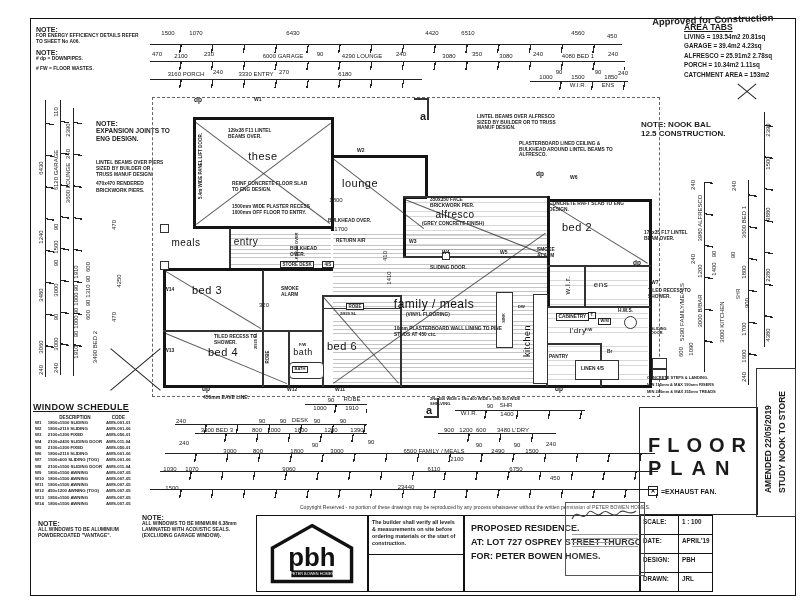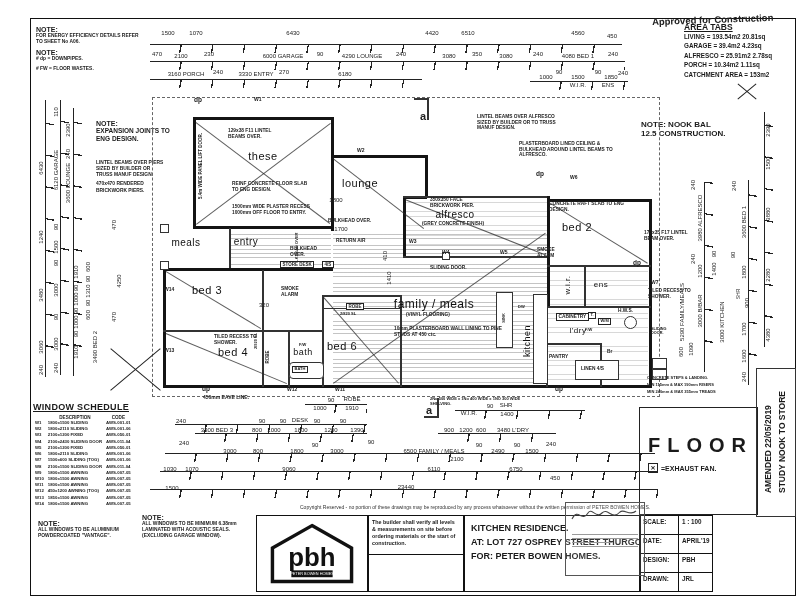--- a/index.html
+++ b/index.html
@@ -402,21 +402,21 @@
       <span class="anno" style="left: 555px; top: 385px; font-size: 6.5px;">dp</span>
       <span class="anno" style="left: 420px; top: 110px; font-size: 11px;">a</span>
       <span class="anno" style="left: 426px; top: 404px; font-size: 11px;">a</span>
       <span class="room" style="left: 263px; top: 156px; font-size: 11px; transform: translate(-50%, -50%);">these</span>
       <span class="room" style="left: 360px; top: 183px; font-size: 11px; transform: translate(-50%, -50%);">lounge</span>
       <span class="room" style="left: 455px; top: 214px; font-size: 10px; transform: translate(-50%, -50%); text-align: right;">alfresco</span>
       <span class="room" style="left: 577px; top: 227px; font-size: 11px; transform: translate(-50%, -50%);">bed 2</span>
       <span class="room" style="left: 186px; top: 242px; font-size: 10px; transform: translate(-50%, -50%);">meals</span>
       <span class="room" style="left: 246px; top: 241px; font-size: 10px; transform: translate(-50%, -50%);">entry</span>
       <span class="room" style="left: 207px; top: 290px; font-size: 11px; transform: translate(-50%, -50%);">bed 3</span>
-      <span class="room" style="left: 223px; top: 352px; font-size: 11px; transform: translate(-50%, -50%); margin-left: 10px;">bed 4</span>
+      <span class="room" style="left: 223px; top: 352px; font-size: 11px; transform: translate(-50%, -50%);">bed 4</span>
       <span class="room" style="left: 342px; top: 346px; font-size: 11px; transform: translate(-50%, -50%);">bed 6</span>
       <span class="room" style="left: 303px; top: 352px; font-size: 9px; transform: translate(-50%, -50%);">bath</span>
       <span class="room" style="left: 434px; top: 304px; font-size: 12px; transform: translate(-50%, -50%);">family / meals</span>
       <span class="room" style="left: 527px; top: 341px; font-size: 9px; transform: translate(-50%, -50%) rotate(-90deg);">kitchen</span>
       <span class="room" style="left: 567px; top: 285px; font-size: 8px; transform: translate(-50%, -50%) rotate(-90deg);">w.i.r.</span>
       <span class="room" style="left: 601px; top: 284px; font-size: 8px; transform: translate(-50%, -50%);">ens</span>
       <span class="room" style="left: 578px; top: 330px; font-size: 8px; transform: translate(-50%, -50%);">l'dry</span>
     </div>
 
   <div id="wsched">
@@ -506,20 +506,21 @@
     <div class="note-h">NOTE:</div>
     <div class="note-b">ALL WINDOWS TO BE ALUMINIUM POWDERCOATED "VANTAGE".</div>
   </div>
   <div class="noteblk" style="left:142px;top:514px;width:100px;">
     <div class="note-h">NOTE:</div>
     <div class="note-b">ALL WINDOWS TO BE MINIMUM 6.38mm LAMINATED WITH ACOUSTIC SEALS. (EXCLUDING GARAGE WINDOW).</div>
   </div>
 
   <div id="fptitle">
     <div class="l1">FLOOR</div>
+    <div class="l2">PLAN</div>
     <div class="leg">
       <span class="fanicon">✕</span>
       <span>=EXHAUST FAN.</span>
     </div>
   </div>
 
   <div id="amended">
     <div class="vt">
       <div>AMENDED 22/05/2019</div>
       <div>STUDY NOOK TO STORE</div>
@@ -531,21 +532,21 @@
     <div class="tb" id="logo">
       <svg width="86" height="62" viewBox="0 0 100 72">
         <polygon points="50,3 96,29 96,68 4,68 4,29" fill="none" stroke="#111" stroke-width="4"></polygon>
         <text x="50" y="50" text-anchor="middle" font-size="30" font-weight="bold" font-family="Liberation Sans, sans-serif" fill="#111">pbh</text>
         <rect x="26" y="55" width="48" height="8" fill="#111"></rect>
         <text x="50" y="61" text-anchor="middle" font-size="4.5" fill="#fff" font-family="Liberation Sans, sans-serif">PETER BOWEN HOMES</text>
       </svg>
     </div>
     <div class="tb" id="builder">The builder shall verify all levels &amp; measurements on site before ordering materials or the start of construction.</div>
     <div class="tb" id="addr">
-      <div>KITCHEN RESIDENCE.</div>
+      <div>PROPOSED RESIDENCE.</div>
       <div>AT: LOT 727 OSPREY STREET THURGOONA.</div>
       <div>FOR: PETER BOWEN HOMES.</div>
     </div>
     <div class="tb" id="scaletbl">
       <div class="r">
           <span class="k">SCALE:</span>
           <span class="v">1 : 100</span>
         </div>
       <div class="r">
           <span class="k">DATE:</span>

